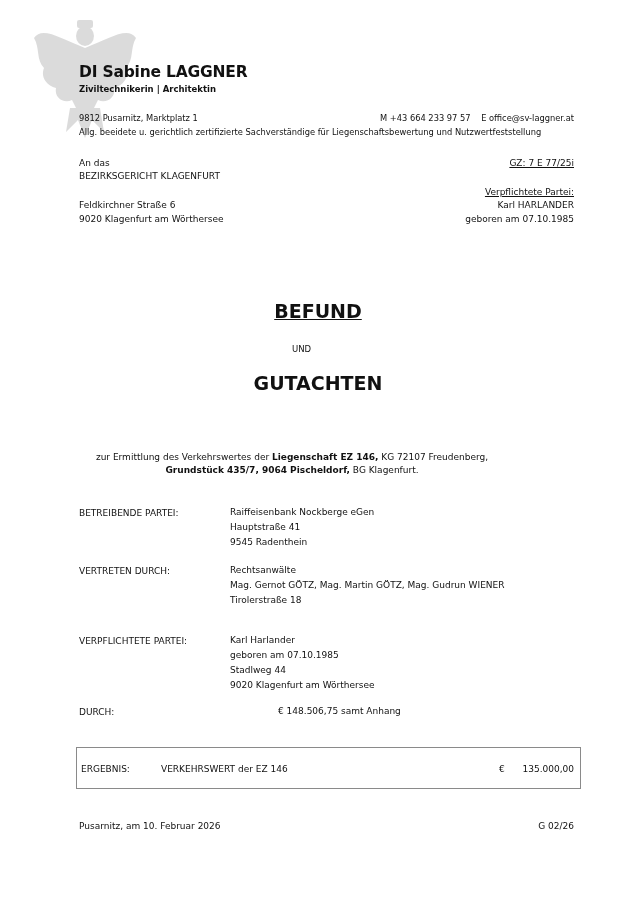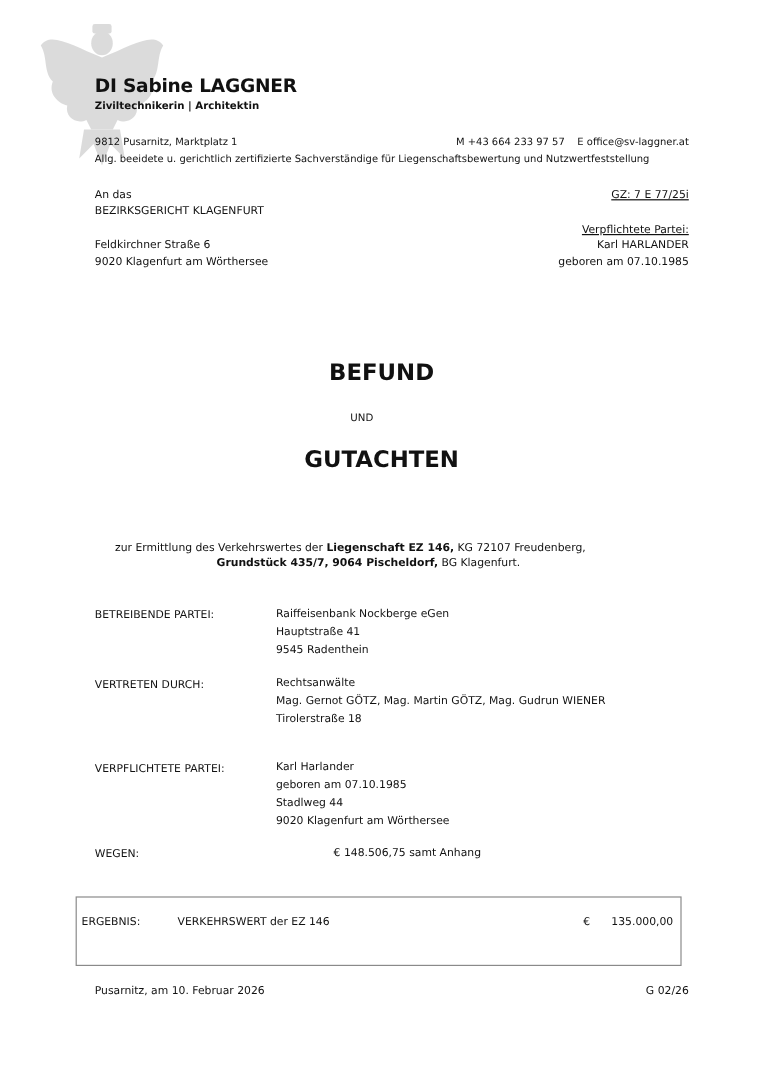--- a/index.html
+++ b/index.html
@@ -15,21 +15,21 @@
   .desc { left: 79px; top: 127px; }
   .t9 { font-size: 9px; }
   .bold { font-weight: bold; }
   .ul { text-decoration: underline; }
   .right { text-align: right; }
   .title-big { left: 0; width: 636px; text-align: center; font-size: 19px; font-weight: bold; }
   .title-small { left: 0; width: 603px; text-align: center; font-size: 8.5px; }
   .center-line { left: 0; width: 584px; text-align: center; font-size: 9px; }
   .label { left: 79px; font-size: 9px; }
   .val { left: 230px; font-size: 9px; line-height: 15px; }
-  .result-box { position: absolute; left: 63px; top: 747px; width: 505px; height: 58px;
+  .result-box { position: absolute; left: 76px; top: 747px; width: 505px; height: 42px;
                 border: 1px solid #8a8a8a; box-sizing: border-box; }
 </style>
 </head>
 <body>
 
 <svg class="eagle" viewBox="0 0 110 135">
   <g fill="#9a9a9a">
     <ellipse cx="55" cy="28" rx="9" ry="10"></ellipse>
     <rect x="47" y="12" width="16" height="8" rx="2"></rect>
     <path d="M55 40 C30 30 12 18 4 30 C10 40 6 52 14 60 C10 70 18 78 26 80 C24 90 34 96 42 92 L46 100 L64 100 L68 92 C76 96 86 90 84 80 C92 78 100 70 96 60 C104 52 100 40 106 30 C98 18 80 30 55 40 Z"></path>
@@ -46,28 +46,28 @@
 <div class="abs t9" style="left:79px; top:158px;">An das</div>
 <div class="abs t9" style="left:79px; top:171px;">BEZIRKSGERICHT KLAGENFURT</div>
 <div class="abs t9" style="left:79px; top:200px;">Feldkirchner Straße 6</div>
 <div class="abs t9" style="left:79px; top:214px;">9020 Klagenfurt am Wörthersee</div>
 
 <div class="abs t9 ul right" style="right:62px; top:158px;">GZ: 7 E 77/25i</div>
 <div class="abs t9 ul right" style="right:62px; top:187px;">Verpflichtete Partei:</div>
 <div class="abs t9 right" style="right:62px; top:200px;">Karl HARLANDER</div>
 <div class="abs t9 right" style="right:62px; top:214px;">geboren am 07.10.1985</div>
 
-<div class="abs title-big" style="top:300px;">BEFUND</div>
+<div class="abs title-big" style="top:300px;text-decoration:underline;">BEFUND</div>
 <div class="abs title-small" style="top:344px;">UND</div>
 <div class="abs title-big" style="top:372px;">GUTACHTEN</div>
 
 <div class="abs center-line" style="top:452px;">
   <span>zur Ermittlung des Verkehrswertes der </span><span class="bold">Liegenschaft EZ 146,</span><span> KG 72107 Freudenberg,</span>
 </div>
-<div class="abs center-line" style="top:465px;padding-left:15px;">
+<div class="abs center-line" style="top:465px;">
   <span class="bold">Grundstück 435/7, 9064 Pischeldorf,</span><span> BG Klagenfurt.</span>
 </div>
 
 <div class="abs label" style="top:508px;">BETREIBENDE PARTEI:</div>
 <div class="abs val" style="top:505px;">
   <div>Raiffeisenbank Nockberge eGen</div>
   <div>Hauptstraße 41</div>
   <div>9545 Radenthein</div>
 </div>
 
@@ -79,21 +79,21 @@
 </div>
 
 <div class="abs label" style="top:636px;">VERPFLICHTETE PARTEI:</div>
 <div class="abs val" style="top:633px;">
   <div>Karl Harlander</div>
   <div>geboren am 07.10.1985</div>
   <div>Stadlweg 44</div>
   <div>9020 Klagenfurt am Wörthersee</div>
 </div>
 
-<div class="abs label" style="top:707px;">WEGEN:</div>
+<div class="abs label" style="top:707px;">DURCH:</div>
 <div class="abs val" style="top:704px;margin-left:48px;">
   <div>€ 148.506,75 samt Anhang</div>
 </div>
 
 <div class="result-box">
   <div class="abs t9" style="left:4px; top:16px;">ERGEBNIS:</div>
   <div class="abs t9" style="left:84px; top:16px;">VERKEHRSWERT der EZ 146</div>
   <div class="abs t9" style="left:422px; top:16px;">€</div>
   <div class="abs t9 right" style="right:6px; top:16px;">135.000,00</div>
 </div>

